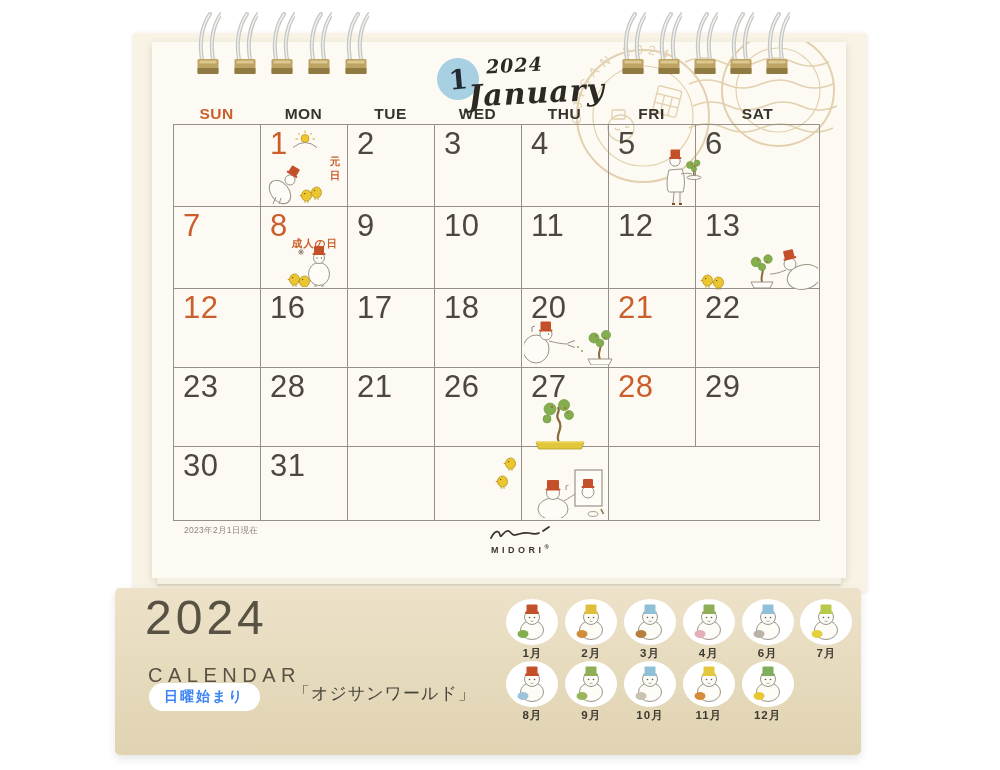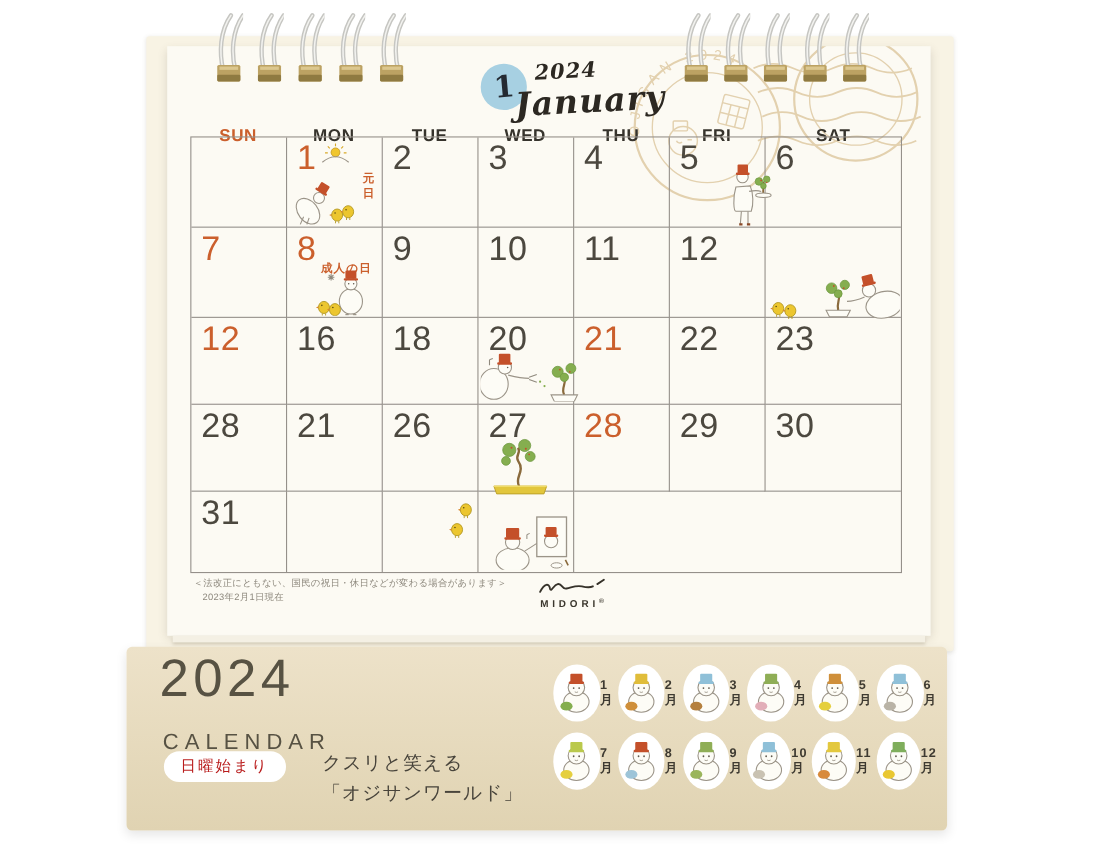--- a/index.html
+++ b/index.html
@@ -19,21 +19,21 @@
   
   .hd-circle{position:absolute;left:285px;top:16px;width:42px;height:42px;border-radius:50%;
          background:var(--badge-blue,#a7d0e2);display:flex;align-items:center;justify-content:center;}
   .hd-circle span{font-family:"DejaVu Serif",serif;font-weight:bold;font-size:27px;color:#242a32;
          transform:rotate(-5deg);}
   .hd-year{position:absolute;left:334px;top:12px;font-family:"DejaVu Serif",serif;font-style:italic;
          font-weight:bold;font-size:19px;color:#2c2822;transform:rotate(-3deg);letter-spacing:1px;}
   .hd-month{position:absolute;left:316px;top:33px;font-family:"DejaVu Serif",serif;font-style:italic;
          font-weight:bold;font-size:30px;color:#2c2822;transform:rotate(-3deg);letter-spacing:1px;}
   
-  .weekdays{position:absolute;left:21px;top:73px;width:647px;display:grid;
+  .weekdays{position:absolute;left:21px;top:63px;width:647px;display:grid;
          grid-template-columns:87px 87px 87px 87px 87px 87px 1fr;}
   .wd{text-align:center;font-weight:bold;font-size:15.5px;letter-spacing:.5px;
          color:var(--weekday-dark,#36332c);}
   .wd.sun{color:var(--holiday-orange,#cb5f2c);}
   
   .grid{position:absolute;left:21px;top:82px;width:647px;height:397px;box-sizing:border-box;
         border:1px solid var(--line-gray,#95908a);display:grid;
         grid-template-columns:87px 87px 87px 87px 87px 87px 1fr;
         grid-template-rows:82px 82px 79px 79px 1fr;}
   .cell{position:relative;border-right:1px solid var(--line-gray,#95908a);
@@ -63,26 +63,26 @@
   .brand svg{display:block;margin:0 auto;}
   .brandname{font-size:9px;letter-spacing:3.5px;color:#3b372e;font-weight:bold;margin-top:1px;}
   .reg{font-size:6px;vertical-align:super;letter-spacing:0;}
   
   .base{position:absolute;left:115px;top:588px;width:746px;height:167px;border-radius:5px;
         background:linear-gradient(180deg,#ede2c9,var(--base-beige,#e0d3b2));
         box-shadow:0 4px 10px rgba(0,0,0,.10);}
   .base-year{position:absolute;left:30px;top:2px;font-size:48px;letter-spacing:4px;color:#575243;}
   .base-label{position:absolute;left:33px;top:76px;font-size:20px;letter-spacing:5.5px;color:#575243;}
   .pill{position:absolute;left:34px;top:95px;background:#fff;border-radius:14px;
-        padding:5px 15px;font-size:14px;font-weight:normal;color:#b91c1c;letter-spacing:2px;}
+        padding:5px 15px;font-size:14px;font-weight:bold;color:#3b82f6;letter-spacing:2px;}
   .tagline{position:absolute;left:178px;top:92px;font-size:17px;color:#48443b;
         line-height:27px;letter-spacing:1px;}
   .badges{position:absolute;left:388px;top:11px;display:grid;
         grid-template-columns:repeat(6,58.8px);grid-auto-rows:62px;}
-  .badge-item{display:flex;flex-direction:row;align-items:center;}
+  .badge-item{display:flex;flex-direction:column;align-items:center;}
   .bcircle{width:52px;height:52px;border-radius:50%;background:#fff;
         display:flex;align-items:center;justify-content:center;}
   .blabel{font-size:11.5px;color:#3e3a31;margin-top:1px;letter-spacing:1px;font-weight:bold;}
   
   .ring{position:absolute;top:8px;width:26px;height:70px;z-index:20;line-height:0;}
 </style>
 </head>
 <body>
 
 <div class="scene">
@@ -266,20 +266,23 @@
           <div class="dateline">
             <span class="num">11</span>
           </div>
         </div>
         <div class="cell">
           <div class="dateline">
             <span class="num">12</span>
           </div>
         </div>
         <div class="cell">
+          <div class="dateline">
+            <span class="num">13</span>
+          </div>
           <div class="ill ill-man-reach-bonsai"><svg width="118" height="60" viewBox="0 0 118 60">
    <g transform="translate(2,44)">
  <ellipse cx="5.5" cy="6.5" rx="5" ry="5.5" fill="#ecc62f" stroke="#b2961f" stroke-width="0.8"></ellipse>
  <circle cx="3.6" cy="4.6" r="0.7" fill="#554714"></circle>
  <path d="M0.5,5.5 L-1.8,6.5 L0.5,7.5 Z" fill="#d8862c"></path>
  <path d="M4,12 v2 M7,12 v2" stroke="#b2961f" stroke-width="0.8"></path>
               </g>
               <g transform="translate(13,46)">
  <ellipse cx="5.5" cy="6.5" rx="5" ry="5.5" fill="#ecc62f" stroke="#b2961f" stroke-width="0.8"></ellipse>
  <circle cx="3.6" cy="4.6" r="0.7" fill="#554714"></circle>
@@ -303,20 +306,25 @@
             </svg></div>
         </div>
         <div class="cell">
           <div class="dateline">
             <span class="num red">12</span>
           </div>
         </div>
         <div class="cell">
           <div class="dateline">
             <span class="num">16</span>
+          </div>
+        </div>
+        <div class="cell">
+          <div class="dateline">
+            <span class="num">17</span>
           </div>
         </div>
         <div class="cell">
           <div class="dateline">
             <span class="num">18</span>
           </div>
         </div>
         <div class="cell">
           <div class="dateline">
             <span class="num">20</span>
@@ -437,41 +445,39 @@
  <rect x="16.5" y="20.4" width="15" height="2.2" rx="1" fill="#c4502a"></rect>
    <path d="M35,33 C40,30 43,28 46,26" stroke="#9b9488" stroke-width="1" fill="none"></path>
    <ellipse cx="64" cy="46" rx="5" ry="2.4" fill="#fdfcf6" stroke="#9b9488" stroke-width="0.9"></ellipse>
    <path d="M72,41 l2.5,5" stroke="#8a6a3c" stroke-width="1.5"></path>
    <path d="M37,18 v4 M37,18 l2.5,-1" stroke="#8f897d" stroke-width="0.9" fill="none"></path>
             </svg></div>
         </div>
       </div>
 
     <div class="footnote">
-      <div>＜法改正にともない、国民の祝日・休日などが変わる場合があります＞</div>
       <div class="fn2">2023年2月1日現在</div>
     </div>
 
     <div class="brand">
       <svg width="66" height="18" viewBox="0 0 66 18">
         <path d="M4,13 C8,5 12,5 13,10 C14,14 16,7 20,6 C24,5 24,11 28,10 C33,9 36,7 42,8 C46,9 50,9 52,8" fill="none" stroke="#36322a" stroke-width="1.7" stroke-linecap="round"></path>
         <path d="M56,6 l6,-4" stroke="#36322a" stroke-width="1.7" stroke-linecap="round"></path>
       </svg>
       <div class="brandname"><span>MIDORI</span><span class="reg">®</span></div>
     </div>
   </div>
 
   <div class="sheet-edge"></div>
 
   <div class="base">
     <div class="base-year">2024</div>
     <div class="base-label">CALENDAR</div>
     <div class="pill">日曜始まり</div>
     <div class="tagline">
-      <div>クスリと笑える</div>
       <div>「オジサンワールド」</div>
     </div>
     <div class="badges">
         <div class="badge-item">
           <div class="bcircle">
             <svg width="40" height="40" viewBox="0 0 40 40">
   <ellipse cx="20" cy="28" rx="11.5" ry="9.5" fill="#fdfcf6" stroke="#9b9488" stroke-width="1"></ellipse>
   <ellipse cx="11" cy="32" rx="5.5" ry="4" fill="#84ae4e"></ellipse>
   <circle cx="20" cy="15" r="7.5" fill="#fdfcf6" stroke="#9b9488" stroke-width="1"></circle>
   <circle cx="17.5" cy="15.5" r="0.8" fill="#5f594d"></circle>
@@ -525,35 +531,20 @@
   <rect x="14.5" y="2.5" width="11" height="8" rx="1" fill="#8fae56"></rect>
   <rect x="13" y="9.5" width="14" height="2.4" rx="1.2" fill="#8fae56"></rect>
             </svg>
           </div>
           <div class="blabel">4月</div>
         </div>
         <div class="badge-item">
           <div class="bcircle">
             <svg width="40" height="40" viewBox="0 0 40 40">
   <ellipse cx="20" cy="28" rx="11.5" ry="9.5" fill="#fdfcf6" stroke="#9b9488" stroke-width="1"></ellipse>
-  <ellipse cx="11" cy="32" rx="5.5" ry="4" fill="#e5cf3e"></ellipse>
-  <circle cx="20" cy="15" r="7.5" fill="#fdfcf6" stroke="#9b9488" stroke-width="1"></circle>
-  <circle cx="17.5" cy="15.5" r="0.8" fill="#5f594d"></circle>
-              <circle cx="22.5" cy="15.5" r="0.8" fill="#5f594d"></circle>
-  <path d="M18.5,19 q1.5,1 3,0" stroke="#9b9488" stroke-width="0.8" fill="none"></path>
-  <rect x="14.5" y="2.5" width="11" height="8" rx="1" fill="#cf8f3a"></rect>
-  <rect x="13" y="9.5" width="14" height="2.4" rx="1.2" fill="#cf8f3a"></rect>
-            </svg>
-          </div>
-          <div class="blabel">5月</div>
-        </div>
-        <div class="badge-item">
-          <div class="bcircle">
-            <svg width="40" height="40" viewBox="0 0 40 40">
-  <ellipse cx="20" cy="28" rx="11.5" ry="9.5" fill="#fdfcf6" stroke="#9b9488" stroke-width="1"></ellipse>
   <ellipse cx="11" cy="32" rx="5.5" ry="4" fill="#b9b3a6"></ellipse>
   <circle cx="20" cy="15" r="7.5" fill="#fdfcf6" stroke="#9b9488" stroke-width="1"></circle>
   <circle cx="17.5" cy="15.5" r="0.8" fill="#5f594d"></circle>
               <circle cx="22.5" cy="15.5" r="0.8" fill="#5f594d"></circle>
   <path d="M18.5,19 q1.5,1 3,0" stroke="#9b9488" stroke-width="0.8" fill="none"></path>
   <rect x="14.5" y="2.5" width="11" height="8" rx="1" fill="#8fc0d8"></rect>
   <rect x="13" y="9.5" width="14" height="2.4" rx="1.2" fill="#8fc0d8"></rect>
             </svg>
           </div>
           <div class="blabel">6月</div>

